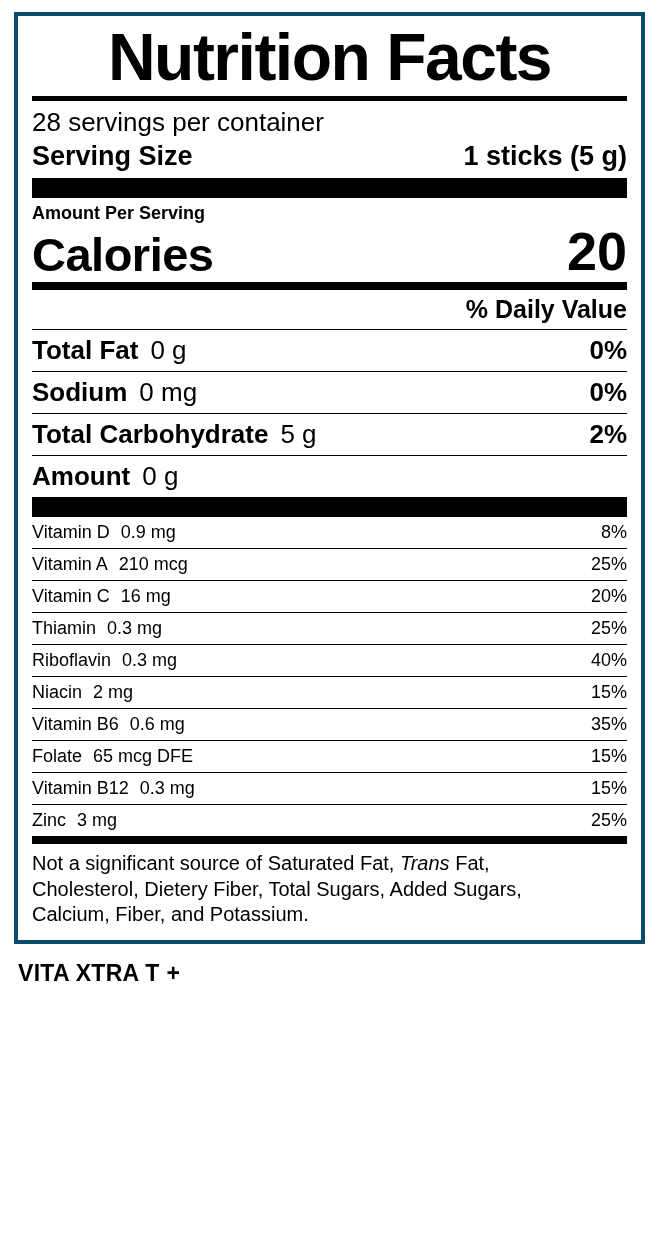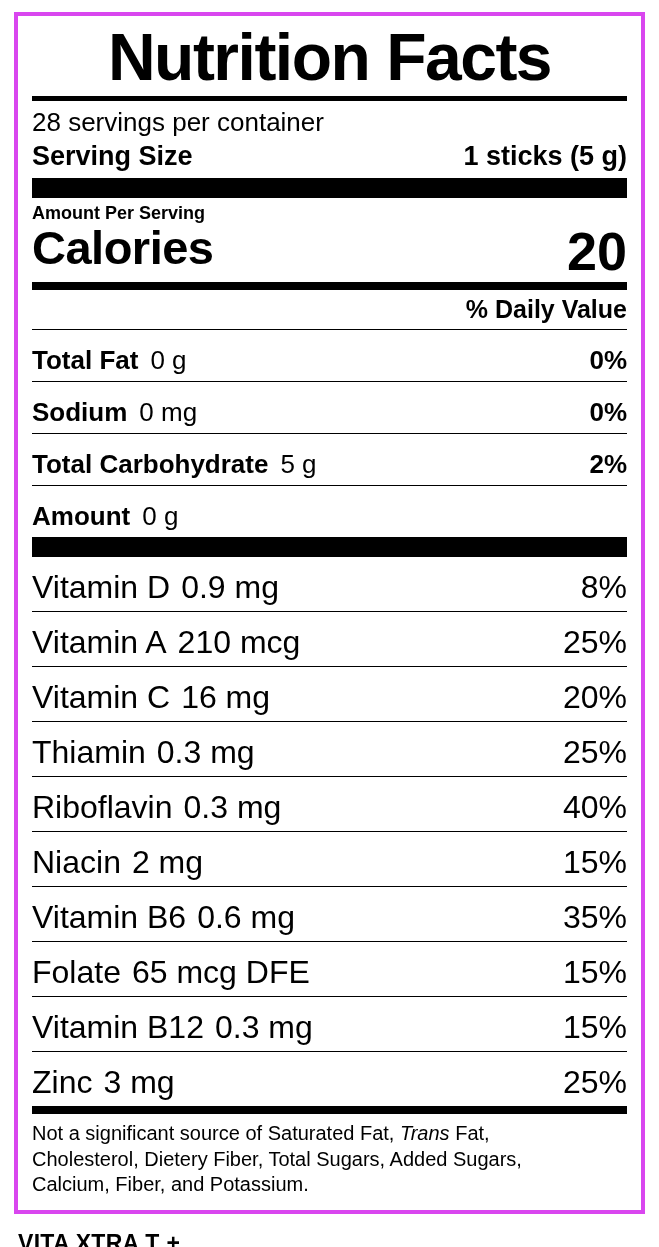--- a/index.html
+++ b/index.html
@@ -15,21 +15,21 @@
     -webkit-font-smoothing: antialiased;
   }
   .page {
     position: relative;
     width: 659px;
     height: 1247px;
     box-sizing: border-box;
     padding: 12px 14px 0 14px;
   }
   .panel {
-    border: 4px solid #d946ef;
+    border: 4px solid #0c4a6e;
     box-sizing: border-box;
     width: 631px;
     padding: 6px 14px 10px 14px;
   }
   
   .nf-title {
     font-weight: bold;
     font-size: 66px;
     line-height: 1.0;
     letter-spacing: -1.5px;
@@ -67,21 +67,21 @@
     padding: 1px 0 6px 0;
   }
   .amount-label {
     font-weight: bold;
     font-size: 18px;
     padding: 5px 0 0 0;
   }
   .calories-row {
     display: flex;
     justify-content: space-between;
-    align-items: flex-start;
+    align-items: flex-end;
     padding: 0 0 4px 0;
   }
   .calories-word {
     font-weight: bold;
     font-size: 47px;
     line-height: 1.0;
     letter-spacing: -0.5px;
   }
   .calories-value {
     font-weight: bold;
@@ -94,30 +94,30 @@
     font-size: 25px;
     padding: 5px 0 5px 0;
   }
   .nutrient-row {
     display: flex;
     justify-content: space-between;
     align-items: baseline;
     font-size: 26px;
     padding: 5px 0 5px 0;
   }
-  .nutrient-row .left { display: flex; align-items: baseline; margin-top: 10px; }
+  .nutrient-row .left { display: flex; align-items: baseline; }
   .nutrient-row .name { font-weight: bold; }
   .nutrient-row .amt { font-weight: normal; margin-left: 12px; text-align: right; }
   .nutrient-row .dv { font-weight: bold; }
   .vit-row {
     display: flex;
     justify-content: space-between;
     align-items: flex-start;
-    font-size: 32px;
-    padding: 12px 0 5px 0;
+    font-size: 18px;
+    padding: 5px 0 5px 0;
   }
   .vit-row .left { display: flex; align-items: baseline; }
   .vit-row .amt { margin-left: 11px; }
   .footnote {
     font-size: 20px;
     line-height: 1.28;
     padding: 7px 0 2px 0;
   }
   .footnote i { font-style: italic; }
   .brand {

